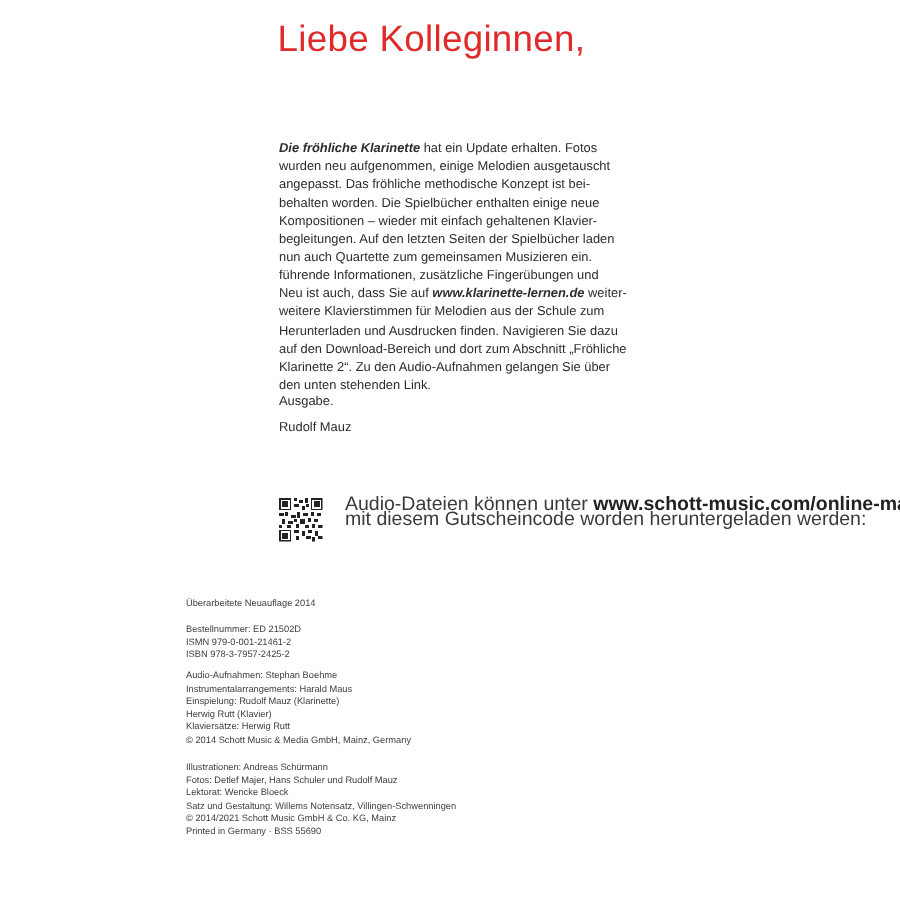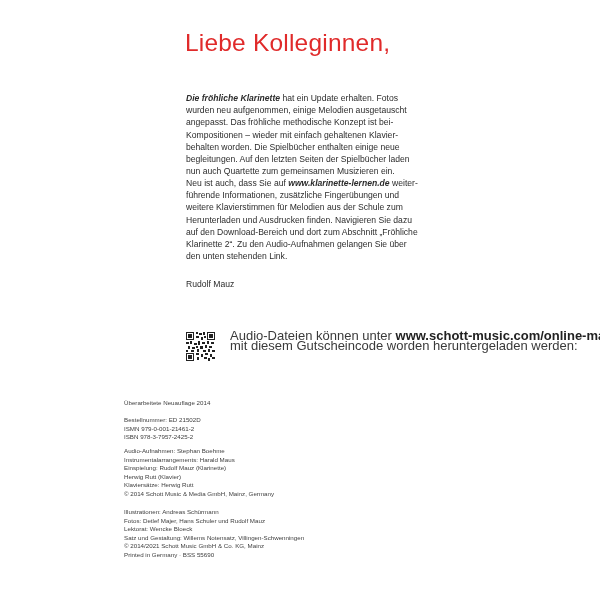--- a/index.html
+++ b/index.html
@@ -1,18 +1,18 @@
 <!DOCTYPE html>
 <html><head>
   <meta charset="utf-8">
   <style>
     html, body { margin: 0; padding: 0; background: #ffffff; }
     body { width: 600px; height: 600px; position: relative; overflow: hidden;
            font-family: "Liberation Sans", "DejaVu Sans", sans-serif; color: #2a2a2a; }
-    .title { position: absolute; left: 185px; top: 29px; color: #e02a2a;
+    .title { position: absolute; left: 185px; top: 13px; color: #e02a2a;
              font-size: 24.5px; line-height: 27px; font-weight: normal; letter-spacing: 0.2px; }
     .title div { white-space: nowrap; }
     .body { position: absolute; left: 186px; width: 300px; font-size: 8.6px; line-height: 12.2px; color: #2c2c2c; }
     .p1 { top: 92px; }
     .p2 { top: 177px; }
     .p3 { top: 261px; }
     .p4 { top: 278px; }
     .line { white-space: nowrap; display: block; }
     .em { font-style: italic; font-weight: bold; }
     .qr { position: absolute; left: 186px; top: 332px; width: 29px; height: 29px; }
@@ -28,37 +28,38 @@
 <body>
 
 <div class="title">
   <div>Liebe Kolleginnen,</div>
 </div>
 
 <div class="body p1">
   <span class="line"><span class="em">Die fröhliche Klarinette</span><span> hat ein Update erhalten. Fotos</span></span>
   <span class="line">wurden neu aufgenommen, einige Melodien ausgetauscht</span>
   <span class="line">angepasst. Das fröhliche methodische Konzept ist bei-</span>
+  <span class="line">behalten worden. Die Spielbücher enthalten einige neue</span>
   <span class="line">Kompositionen – wieder mit einfach gehaltenen Klavier-</span>
-  <span class="line">behalten worden. Die Spielbücher enthalten einige neue</span>
   <span class="line">begleitungen. Auf den letzten Seiten der Spielbücher laden</span>
   <span class="line">nun auch Quartette zum gemeinsamen Musizieren ein.</span>
 </div>
 
 <div class="body p2">
+  <span class="line">führende Informationen, zusätzliche Fingerübungen und</span>
   <span class="line"><span>Neu ist auch, dass Sie auf </span><span class="em">www.klarinette-lernen.de</span><span> weiter-</span></span>
-  <span class="line">führende Informationen, zusätzliche Fingerübungen und</span>
   <span class="line">weitere Klavierstimmen für Melodien aus der Schule zum</span>
   <span class="line">Herunterladen und Ausdrucken finden. Navigieren Sie dazu</span>
   <span class="line">auf den Download-Bereich und dort zum Abschnitt „Fröhliche</span>
   <span class="line">Klarinette 2“. Zu den Audio-Aufnahmen gelangen Sie über</span>
   <span class="line">den unten stehenden Link.</span>
 </div>
 
 <div class="body p3">
+  <span class="line">Ausgabe.</span>
 </div>
 
 <div class="body p4">Rudolf Mauz</div>
 
 <svg class="qr" viewBox="0 0 29 29" shape-rendering="crispEdges">
   <rect x="0" y="0" width="29" height="29" fill="#fff"></rect>
   <g fill="#222">
     <rect x="0" y="0" width="8" height="8"></rect>
       <rect x="1" y="1" width="6" height="6" fill="#fff"></rect>
       <rect x="2" y="2" width="4" height="4"></rect>

